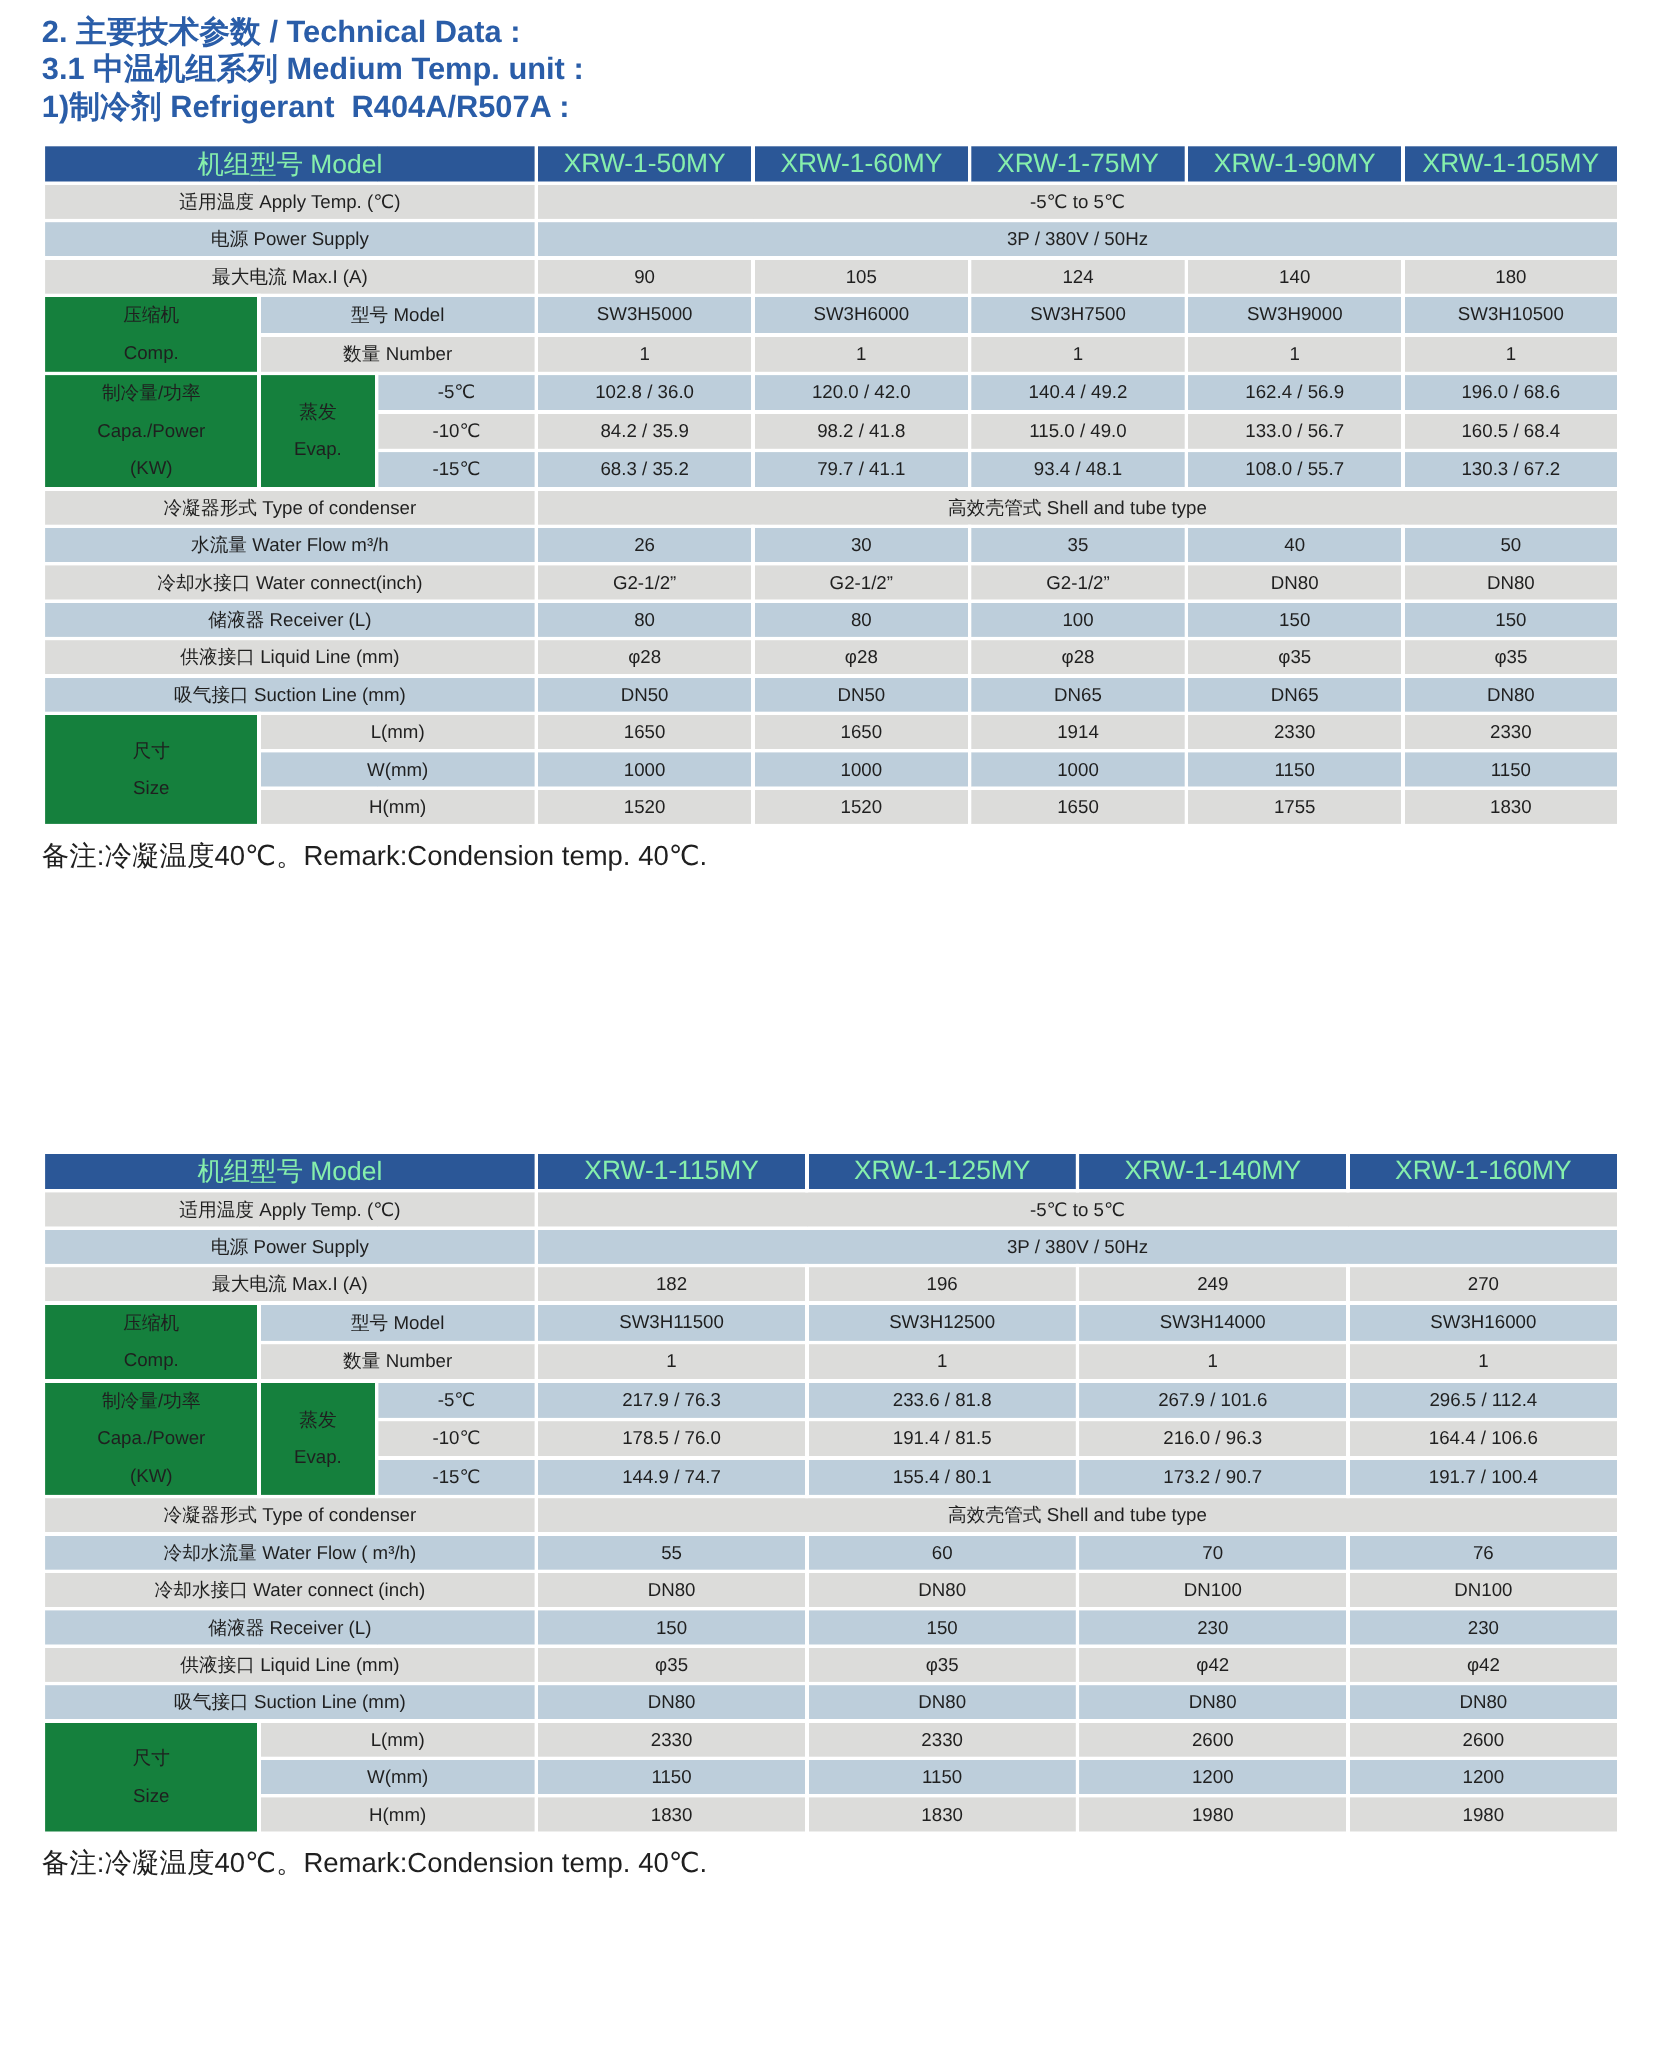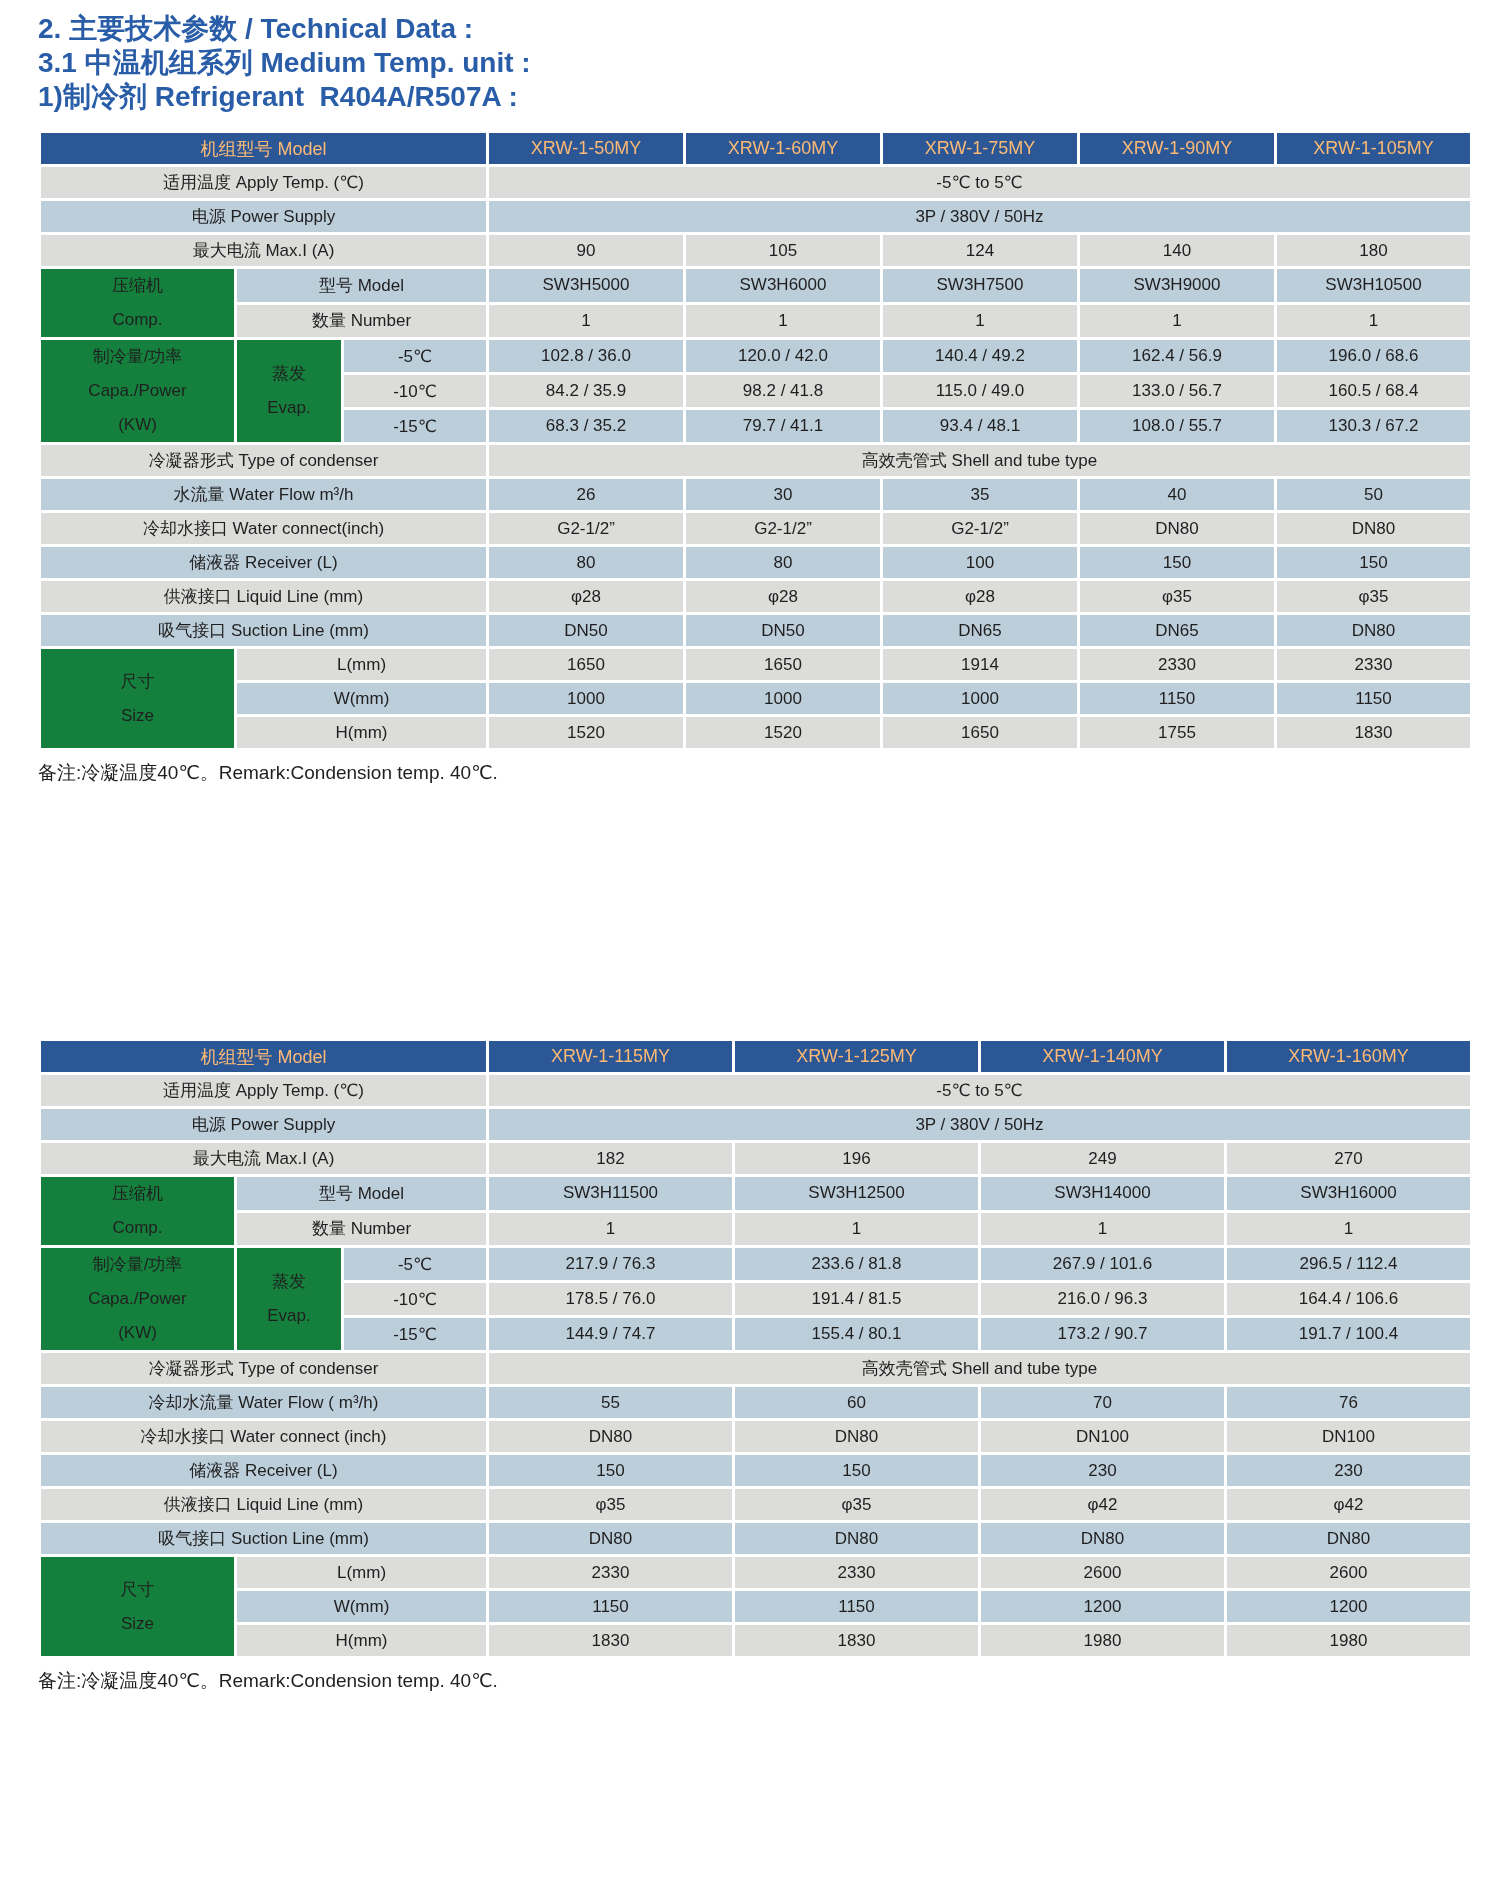--- a/index.html
+++ b/index.html
@@ -15,28 +15,28 @@
     white-space:pre;
   }
   table.spec{
     border-collapse:collapse;table-layout:fixed;width:1432px;
   }
   table.spec td{
     border:3px solid #ffffff;text-align:center;vertical-align:middle;
     height:31px;padding:0 2px;font-size:17px;overflow:hidden;
     white-space:nowrap;
   }
-  tr.head td{background:#2B5797;color:#fdba74;font-size:18px;}
+  tr.head td{background:#2B5797;color:#86efac;font-size:24px;}
   tr.g td{background:#DCDCDA;}
   tr.b td{background:#BDCEDB;}
   table.spec td.m{
     background:#15803d;white-space:pre-line;line-height:34px;
   }
   .remark{
-    font-size:19px;color:#1f1f1f;margin-top:9px;
+    font-size:25px;color:#1f1f1f;margin-top:9px;
   }
   .gap{height:252px;}
 </style>
 </head>
 <body>
 
 <div class="page">
 
   <div class="title-block">
     <div class="title-line">2. 主要技术参数 / Technical Data :</div>

